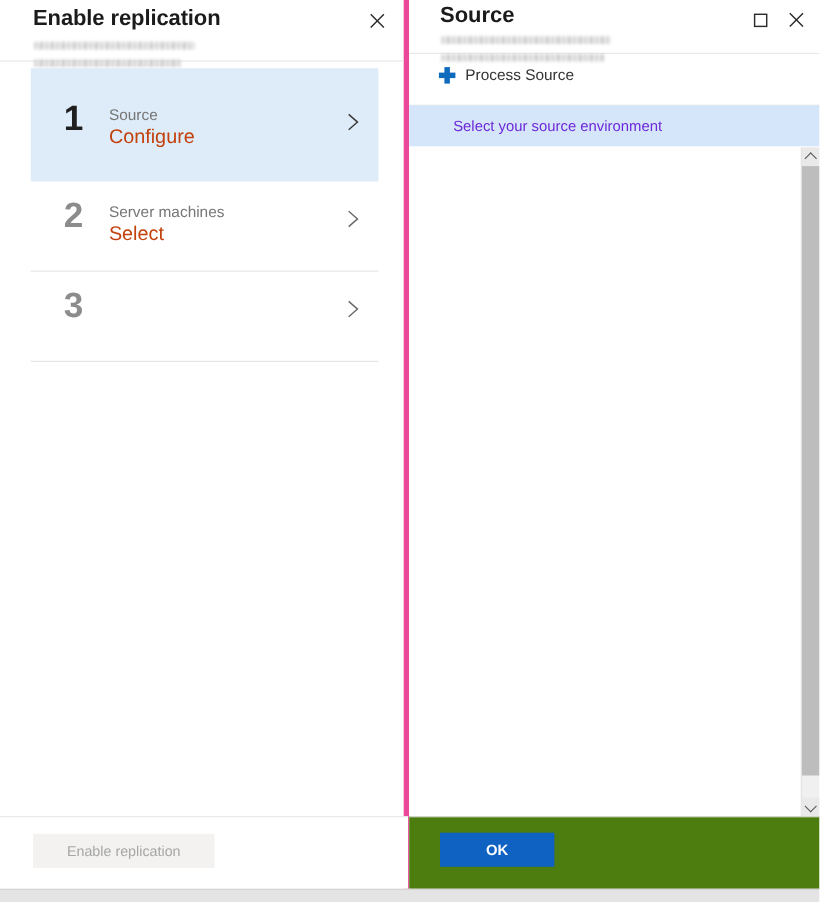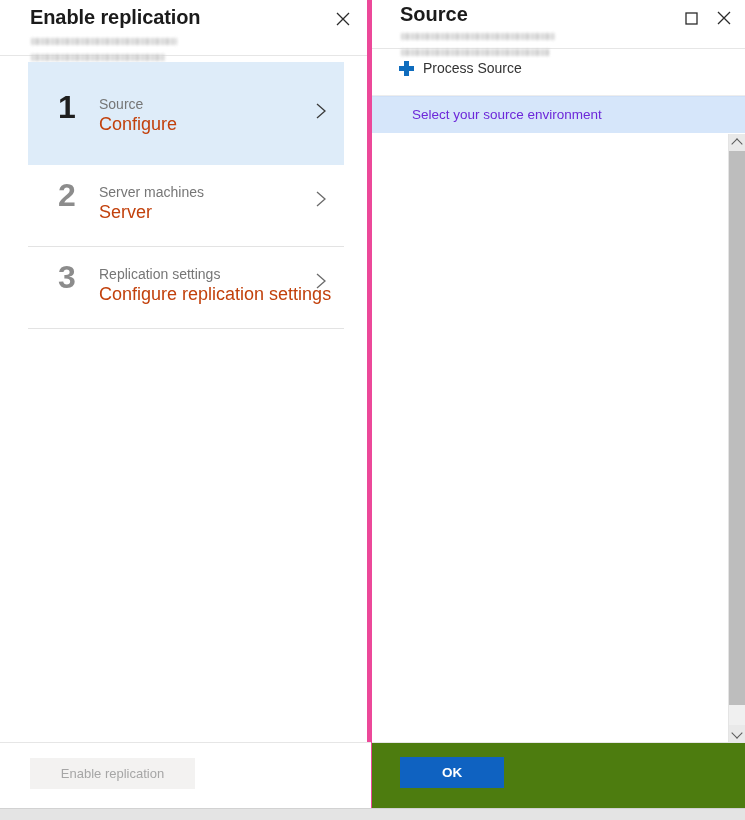--- a/index.html
+++ b/index.html
@@ -348,35 +348,31 @@
           <svg width="14" height="18" viewBox="0 0 14 18">
               <path d="M3 2 L11 9 L3 16" stroke="#3a3a3a" stroke-width="1.3" fill="none"></path>
             </svg>
         </div>
       </div>
 
       <div class="step stepn inactive sep">
         <div class="num">2</div>
         <div class="txt">
           <div class="t1">Server machines</div>
-          <div class="t2">Server</div>
+          <div class="t2">Select</div>
         </div>
         <div class="chev">
           <svg width="14" height="18" viewBox="0 0 14 18">
               <path d="M3 2 L11 9 L3 16" stroke="#6a6a6a" stroke-width="1.3" fill="none"></path>
             </svg>
         </div>
       </div>
 
       <div class="step stepn inactive sep">
         <div class="num">3</div>
-        <div class="txt">
-          <div class="t1">Replication settings</div>
-          <div class="t2">Configure replication settings</div>
-        </div>
         <div class="chev">
           <svg width="14" height="18" viewBox="0 0 14 18">
               <path d="M3 2 L11 9 L3 16" stroke="#6a6a6a" stroke-width="1.3" fill="none"></path>
             </svg>
         </div>
       </div>
 
     </div>
 
     <div class="left-footer">

